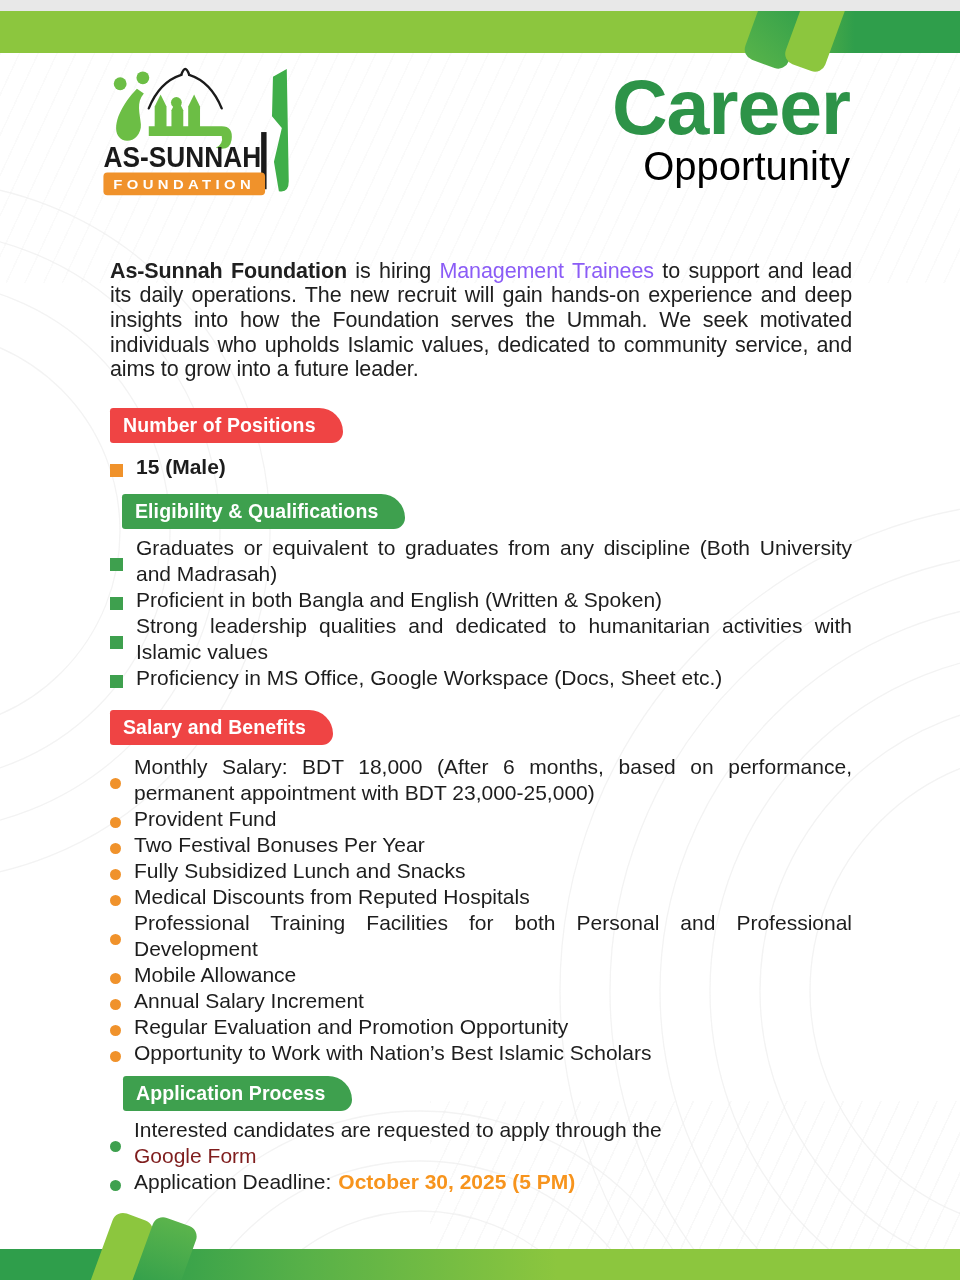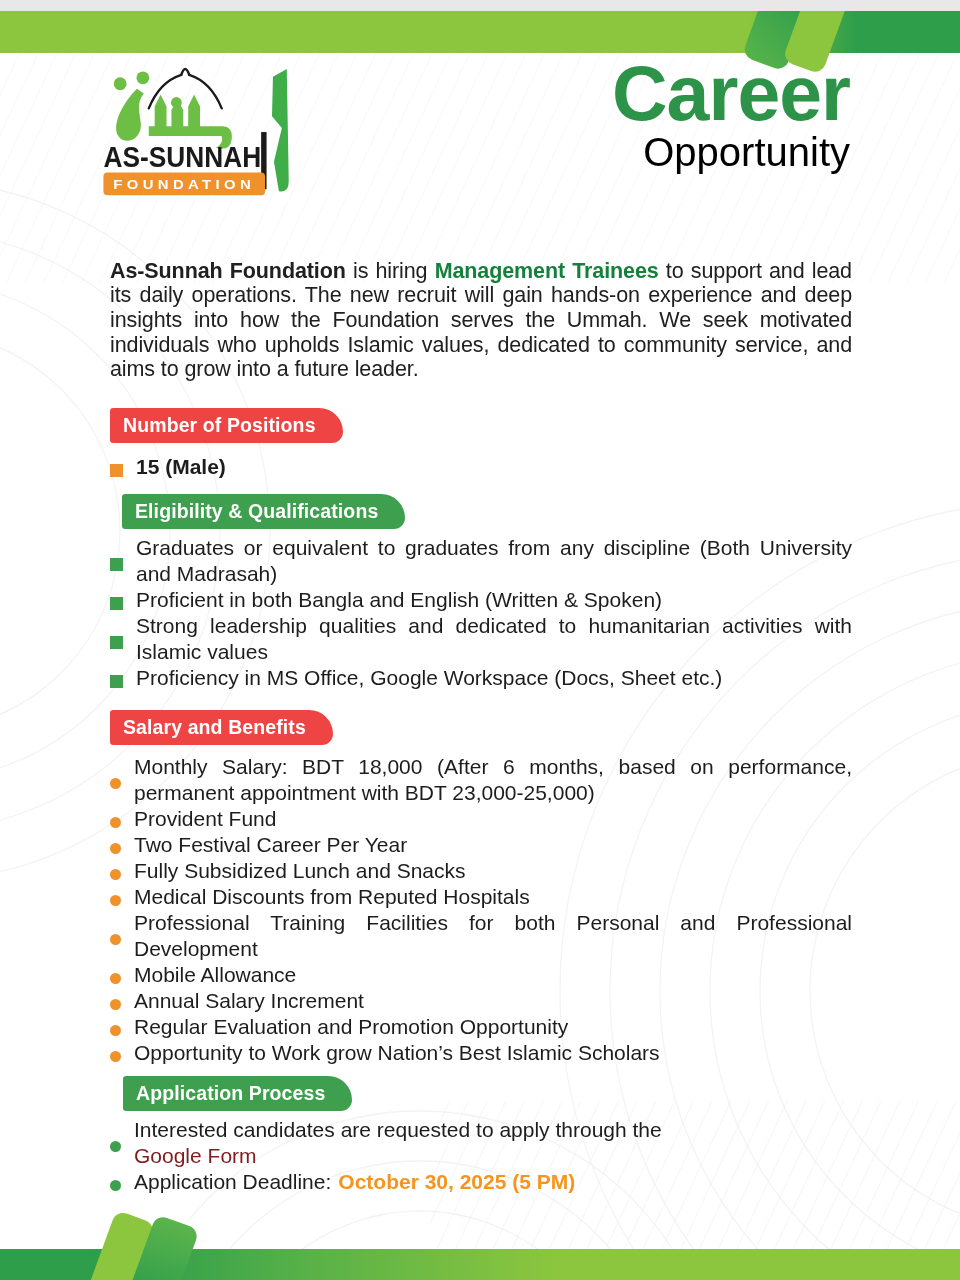--- a/index.html
+++ b/index.html
@@ -24,28 +24,28 @@
   .ribbon-piece{position:absolute;border-radius:11px;}
   .rb-top-dark{left:758px;top:-48px;width:46px;height:104px;transform:rotate(20deg);
     background:linear-gradient(205deg,#2F9E4B 25%,#55B24A 95%);}
   .rb-top-light{left:800px;top:-52px;width:42px;height:112px;transform:rotate(20deg);background:#8CC63E;}
   .rb-bot-light{left:98px;top:1203px;width:42px;height:100px;transform:rotate(20deg);background:#8CC63E;}
   .rb-bot-dark{left:138px;top:1208px;width:46px;height:100px;transform:rotate(20deg);
     background:linear-gradient(180deg,#5BB44C 0%,#2F9E4B 80%);}
   
   .logo{position:absolute;left:103px;top:56px;width:198px;height:138px;}
   
-  .headline{position:absolute;right:110px;top:44px;text-align:right;line-height:1;}
+  .headline{position:absolute;right:110px;top:58px;text-align:right;line-height:1;}
   .headline .t1{font-size:77px;font-weight:800;letter-spacing:-1px;color:#2D9348;}
   .headline .t2{font-size:40px;font-weight:500;letter-spacing:0;color:#000000;margin-top:0px;}
   
   .intro{position:absolute;left:110px;top:226px;width:742px;
     font-size:21.5px;line-height:24.7px;text-align:justify;color:#202020;letter-spacing:-0.1px;}
   .intro .b{font-weight:700;}
-  .intro .hl{font-weight:700;color:#15803d;}
+  .intro .hl{font-weight:400;color:#8b5cf6;}
   
   .badge{position:absolute;height:35px;line-height:35px;display:inline-block;
     padding:0 27px 0 13px;border-radius:4px 30px 14px 4px;
     color:#ffffff;font-size:19.5px;font-weight:700;letter-spacing:0.1px;white-space:nowrap;}
   .badge.orange{background:#ef4444;}
   .badge.green{background:#3EA04E;}
   
   .list{position:absolute;left:110px;width:742px;margin:0;padding:0;list-style:none;
     font-size:21px;line-height:26px;color:#1d1d1d;}
   .li{display:flex;align-items:center;}
@@ -178,21 +178,21 @@
         <span class="txt">Monthly Salary: BDT 18,000 (After 6 months, based on performance, permanent appointment with BDT 23,000-25,000)</span>
       </li>
 
       <li class="li">
         <span class="blt"></span>
         <span class="txt">Provident Fund</span>
       </li>
 
       <li class="li">
         <span class="blt"></span>
-        <span class="txt">Two Festival Career Per Year</span>
+        <span class="txt">Two Festival Bonuses Per Year</span>
       </li>
 
       <li class="li">
         <span class="blt"></span>
         <span class="txt">Fully Subsidized Lunch and Snacks</span>
       </li>
 
       <li class="li">
         <span class="blt"></span>
         <span class="txt">Medical Discounts from Reputed Hospitals</span>
@@ -213,21 +213,21 @@
         <span class="txt">Annual Salary Increment</span>
       </li>
 
       <li class="li">
         <span class="blt"></span>
         <span class="txt">Regular Evaluation and Promotion Opportunity</span>
       </li>
 
       <li class="li">
         <span class="blt"></span>
-        <span class="txt">Opportunity to Work grow Nation’s Best Islamic Scholars</span>
+        <span class="txt">Opportunity to Work with Nation’s Best Islamic Scholars</span>
       </li>
     </ul>
 
   <div class="badge green b4">Application Process</div>
   <ul class="list app-list rnd green-b ragged">
     <li class="li">
       <span class="blt"></span>
       <span class="txt"><span>Interested candidates are requested to apply through the</span><a class="link-green" href="#" style="text-decoration:none;">Google Form</a></span>
     </li>
     <li class="li">

